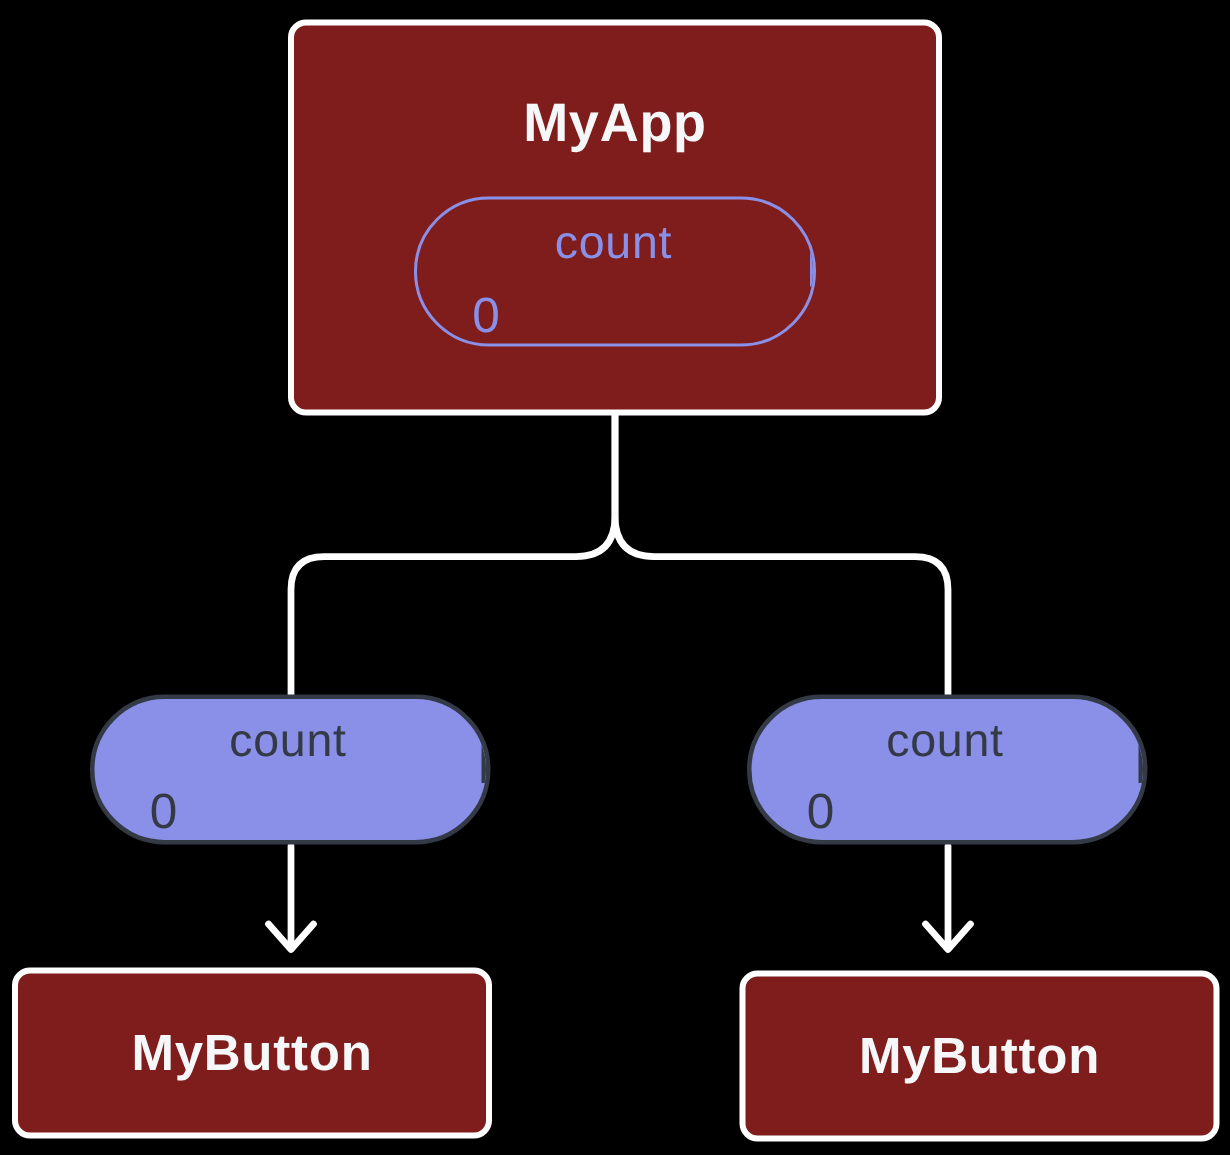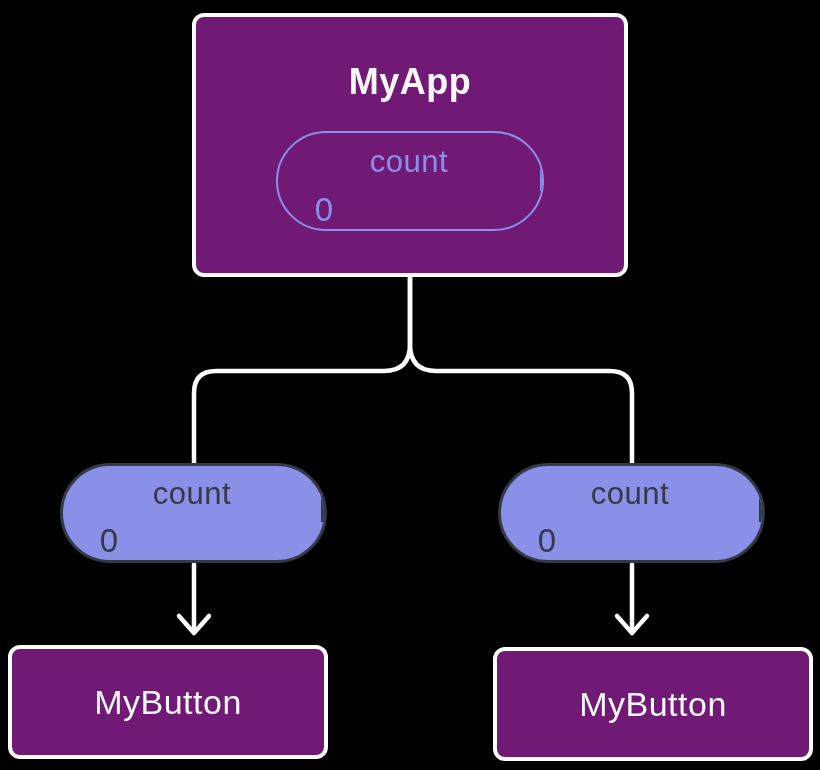--- a/index.html
+++ b/index.html
@@ -25,21 +25,21 @@
   .connectors path, .connectors polyline, .connectors line {
     fill: none;
     stroke: #ffffff;
     stroke-width: 4.5;
     stroke-linecap: round;
     stroke-linejoin: round;
   }
   .node {
     position: absolute;
     box-sizing: border-box;
-    background: #701a75;
+    background: #7f1d1d;
     border: 4px solid #ffffff;
     border-radius: 12px;
   }
   .node-root {
     left: 192px;
     top: 13px;
     width: 436px;
     height: 264px;
     display: flex;
     flex-direction: column;
@@ -104,21 +104,21 @@
   .node-leaf {
     display: flex;
     align-items: center;
     justify-content: center;
   }
   .leaf-left  { left: 8px;   top: 645px; width: 320px; height: 114px; }
   .leaf-right { left: 493px; top: 647px; width: 320px; height: 114px; }
   .leaf-title {
     color: #f6f7f9;
     font-size: 34px;
-    font-weight: 400;
+    font-weight: 700;
     letter-spacing: 0.5px;
   }
 </style>
 </head>
 <body>
 
 <div class="canvas">
 
   <svg class="connectors" viewBox="0 0 820 770" aria-hidden="true">
 

